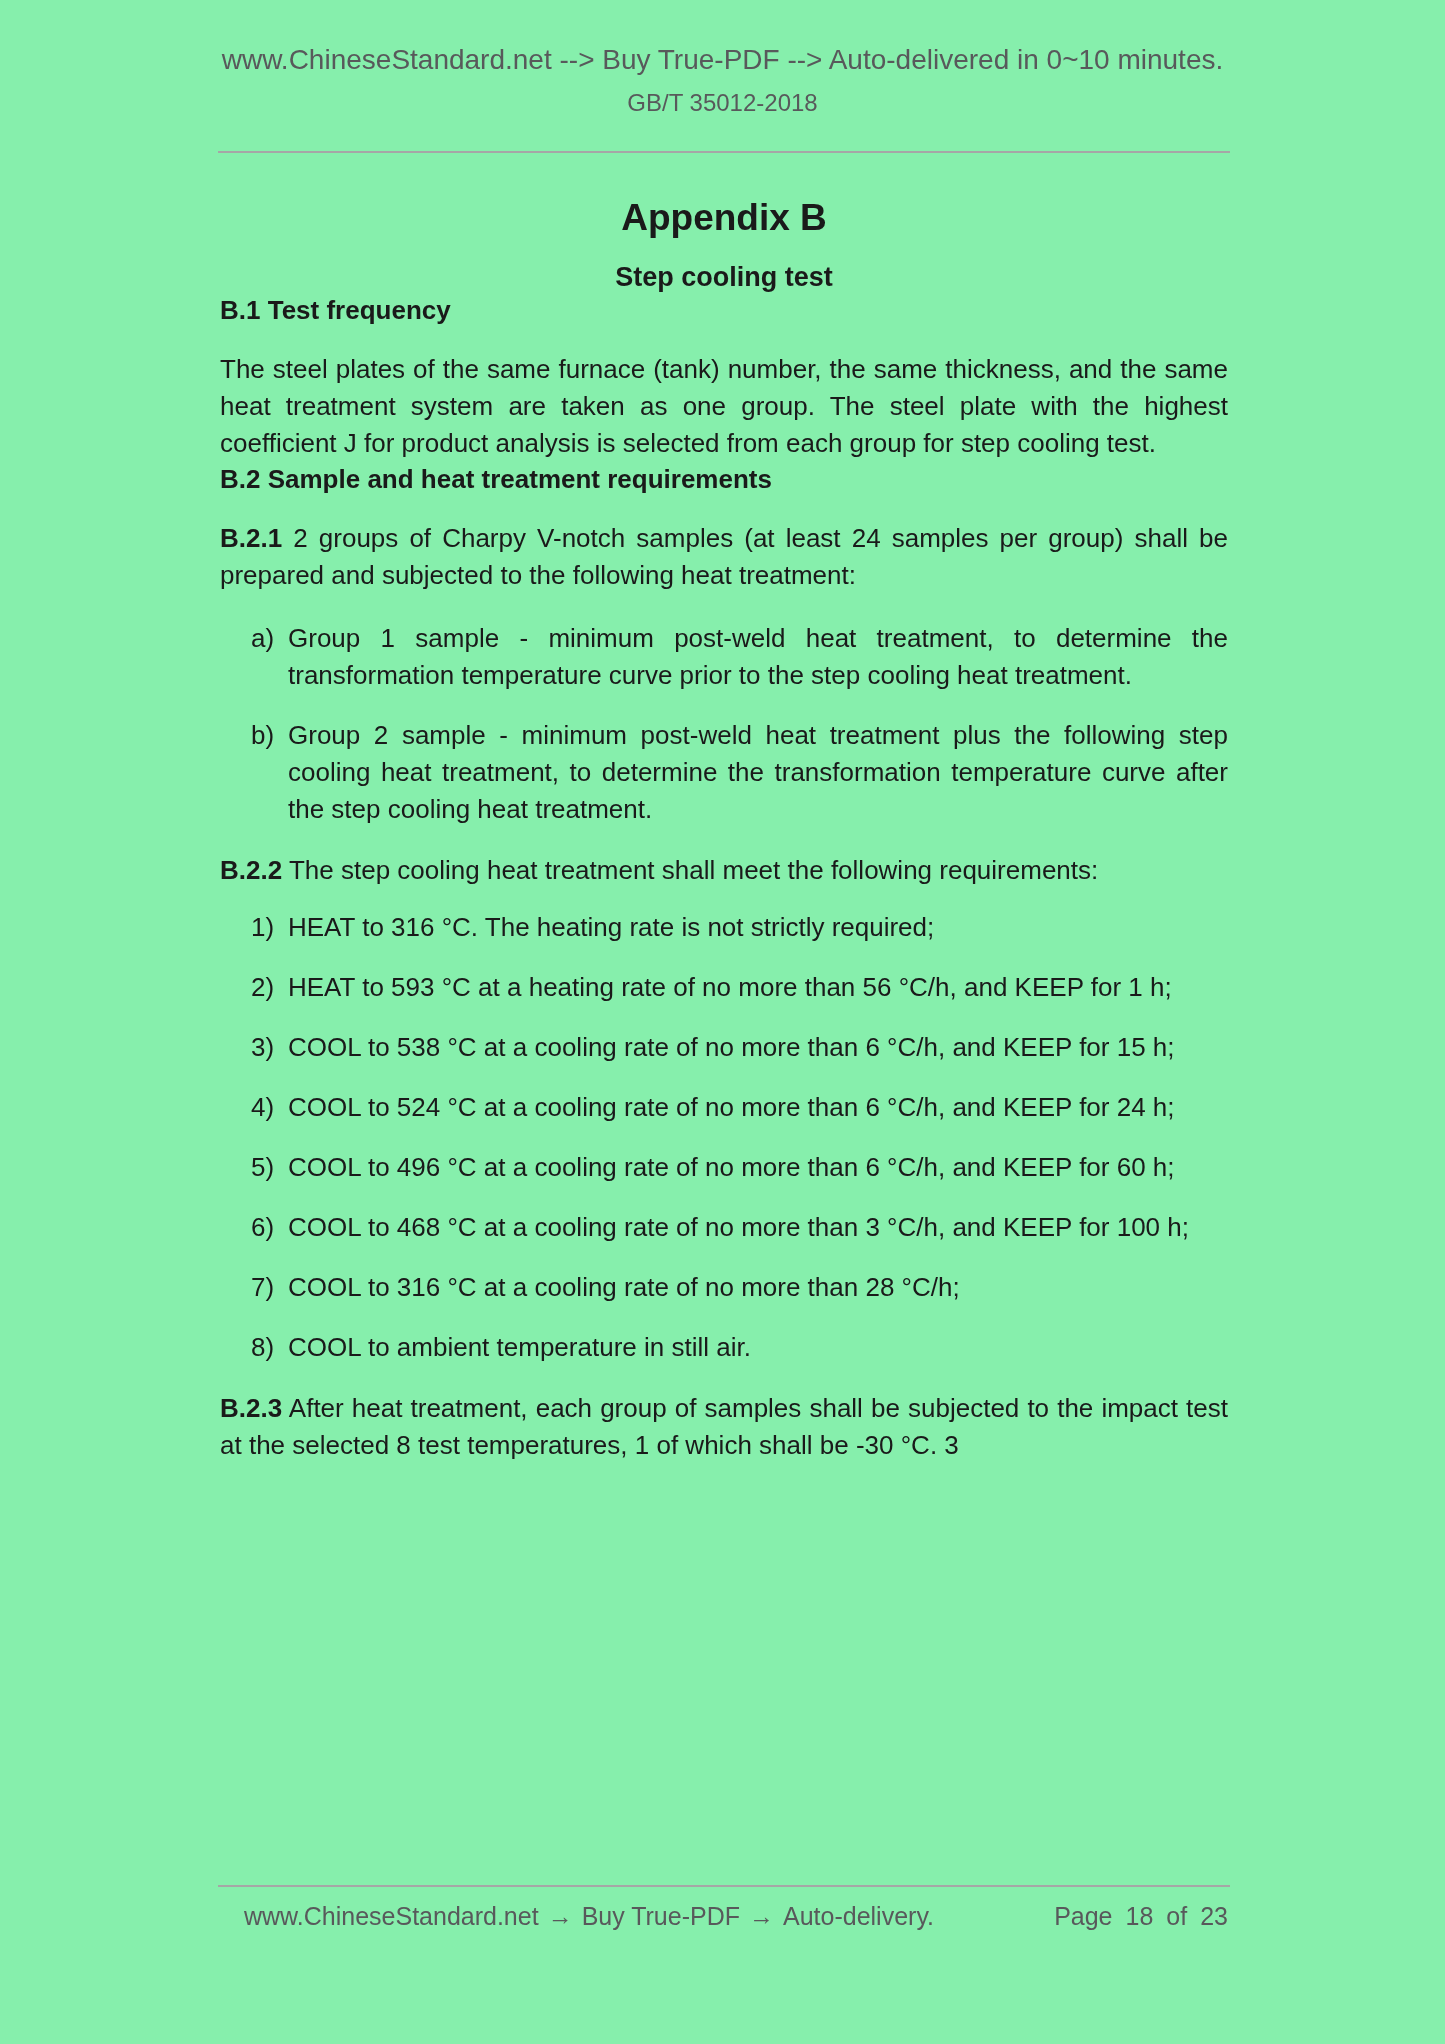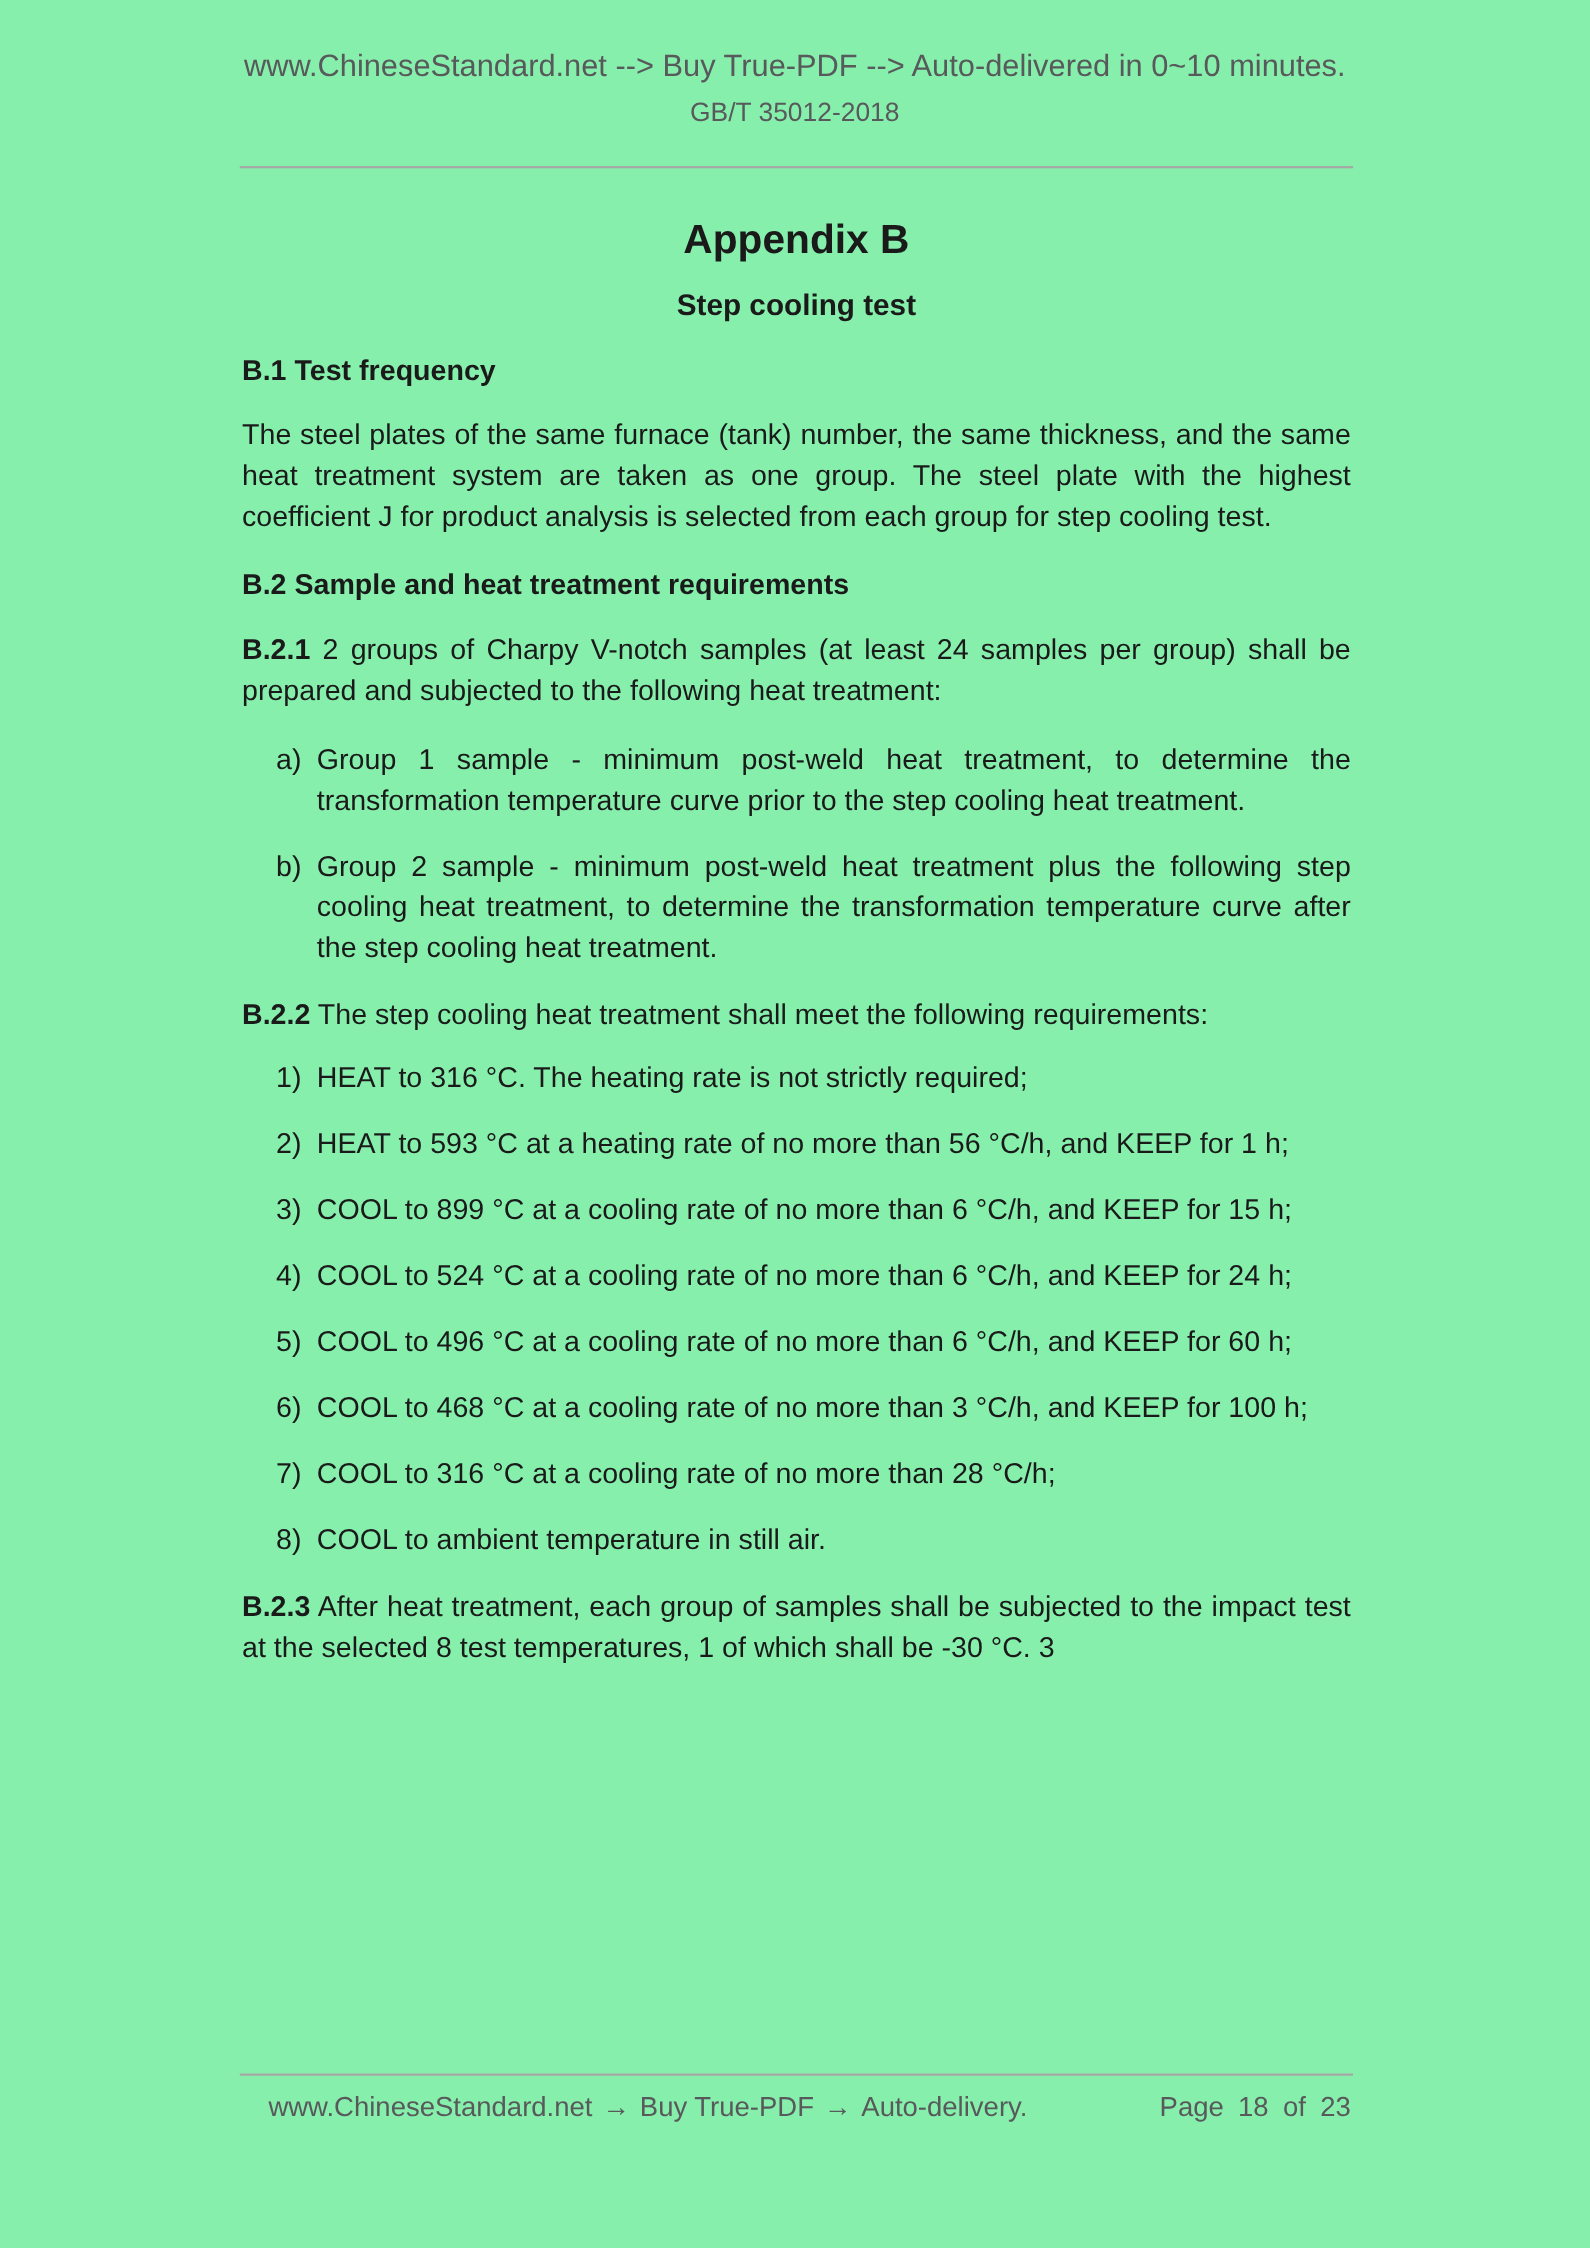--- a/index.html
+++ b/index.html
@@ -16,21 +16,21 @@
   .tagline { font-size:28px; line-height:32px; white-space:nowrap; }
   .std-code { font-size:24px; line-height:28px; margin-top:13px; }
   .rule { position:absolute; left:218px; width:1012px; height:2px; background:#a6a6a6; }
   .header-rule { top:151px; }
 
   
   .content { position:absolute; left:220px; top:153px; width:1008px; }
   .appendix-title { font-size:37px; line-height:42px; font-weight:bold; text-align:center; margin-top:44px; }
   .subtitle { font-size:27px; line-height:32px; font-weight:bold; text-align:center; margin-top:30px; }
   .subject { margin-top:22px; }
-  .sec-heading { font-size:26px; line-height:34px; font-weight:bold; text-align:left; margin-top:26px; }
+  .sec-heading { font-size:26px; line-height:34px; font-weight:bold; text-align:left; }
   .b1-heading { }
   .body-p { font-size:26px; line-height:37px; text-align:justify; margin-top:24px; }
   .clabel { font-weight:bold; }
 
   .doc-list { margin-top:26px; }
   .doc-list.numbered { margin-top:20px; }
   .li { display:flex; margin-bottom:23px; font-size:26px; line-height:37px; }
   .li:last-child { margin-bottom:0; }
   .marker { flex:0 0 37px; margin-left:31px; }
   .li-text { flex:1; text-align:justify; }
@@ -87,21 +87,21 @@
       <div class="li">
         <span class="marker">1)</span>
         <span class="li-text">HEAT to 316 °C. The heating rate is not strictly required;</span>
       </div>
       <div class="li">
         <span class="marker">2)</span>
         <span class="li-text">HEAT to 593 °C at a heating rate of no more than 56 °C/h, and KEEP for 1 h;</span>
       </div>
       <div class="li">
         <span class="marker">3)</span>
-        <span class="li-text">COOL to 899 °C at a cooling rate of no more than 6 °C/h, and KEEP for 15 h;</span>
+        <span class="li-text">COOL to 538 °C at a cooling rate of no more than 6 °C/h, and KEEP for 15 h;</span>
       </div>
       <div class="li">
         <span class="marker">4)</span>
         <span class="li-text">COOL to 524 °C at a cooling rate of no more than 6 °C/h, and KEEP for 24 h;</span>
       </div>
       <div class="li">
         <span class="marker">5)</span>
         <span class="li-text">COOL to 496 °C at a cooling rate of no more than 6 °C/h, and KEEP for 60 h;</span>
       </div>
       <div class="li">

